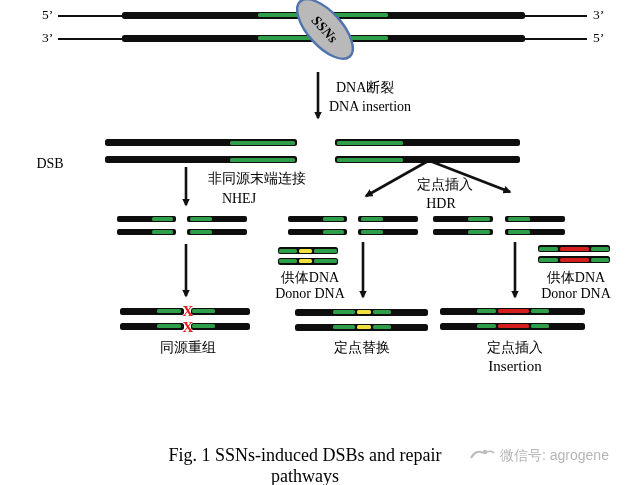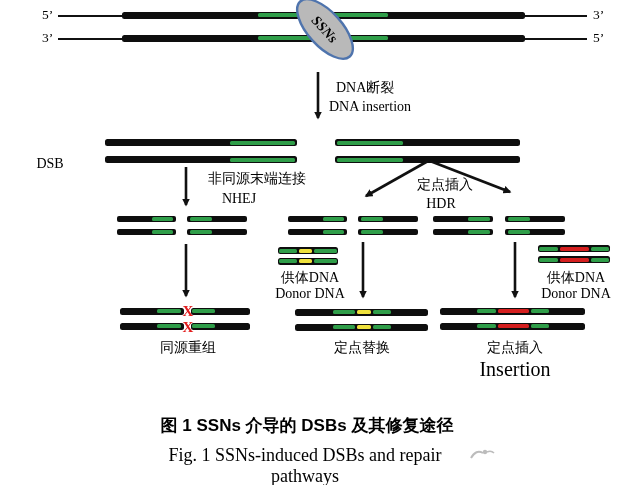--- a/index.html
+++ b/index.html
@@ -165,43 +165,43 @@
     <div class="seg g" style="left:37px; width:19px;"></div>
     <div class="seg r" style="left:58px; width:31px;"></div>
     <div class="seg g" style="left:91px; width:18px;"></div>
   </div>
   <div class="bar" style="left:440px; top:322.5px; width:145px;">
     <div class="seg g" style="left:37px; width:19px;"></div>
     <div class="seg r" style="left:58px; width:31px;"></div>
     <div class="seg g" style="left:91px; width:18px;"></div>
   </div>
   <div class="lbl ctr" style="left:515px; top:340px;">定点插入</div>
-  <div class="lbl ctr" style="left:515px; top:358px; font-size:20px;">Insertion</div>
+  <div class="lbl ctr" style="left:515px; top:358px; font-size:15px;">Insertion</div>
 
   <svg class="overlay" width="640" height="485" viewBox="0 0 640 485">
     <defs>
       <marker id="ah" markerWidth="9" markerHeight="8" refX="6.5" refY="4" orient="auto" markerUnits="userSpaceOnUse">
         <polygon points="0,0 8,4 0,8" fill="#111"></polygon>
       </marker>
     </defs>
     <g stroke="#111" stroke-width="2.6" fill="none">
       <line x1="318" y1="72" x2="318" y2="118" marker-end="url(#ah)"></line>
       <line x1="186" y1="167" x2="186" y2="205" marker-end="url(#ah)"></line>
       <line x1="428" y1="161" x2="366" y2="196" marker-end="url(#ah)"></line>
       <line x1="430" y1="161" x2="510" y2="192" marker-end="url(#ah)"></line>
       <line x1="186" y1="244" x2="186" y2="296" marker-end="url(#ah)"></line>
       <line x1="363" y1="242" x2="363" y2="297" marker-end="url(#ah)"></line>
       <line x1="515" y1="242" x2="515" y2="297" marker-end="url(#ah)"></line>
     </g>
     <ellipse cx="325" cy="29" rx="37" ry="17" transform="rotate(48 325 29)" fill="#b9b9b9" stroke="#4f74ad" stroke-width="2.4"></ellipse>
     <text x="325" y="34" text-anchor="middle" transform="rotate(48 325 29)" font-family="Liberation Serif, serif" font-style="italic" font-weight="bold" font-size="14" fill="#000">SSNs</text>
   </svg>
 
-  <div class="caption-zh ctr" style="left:307px; top:414px;">图 1  SSNs 介导的 DSBs 及其修复途径</div>
   <div class="caption-en ctr" style="left:305px; top:445px;">Fig. 1  SSNs-induced DSBs and repair pathways</div>
 
   <svg class="overlay" style="left:468px; top:444px;" width="30" height="20" viewBox="0 0 30 20">
     <path d="M3 14 Q8 5 15 9" stroke="#bcbcbc" stroke-width="2" fill="none"></path>
     <circle cx="17" cy="8" r="2.2" fill="#bcbcbc"></circle>
     <path d="M19 8 Q23 6 26 9" stroke="#bcbcbc" stroke-width="1.6" fill="none"></path>
   </svg>
+  <div class="watermark" style="left:500px; top:447px;">微信号: agrogene</div>
 
 </div>
 
 </body></html>

